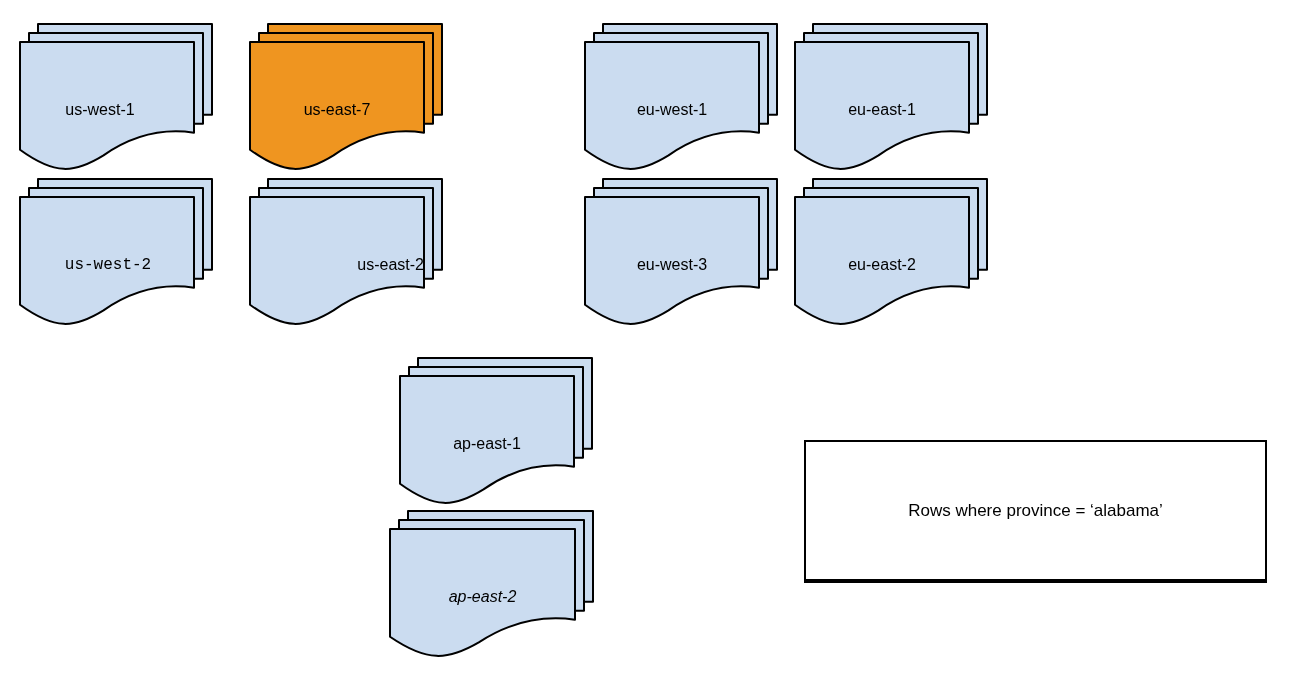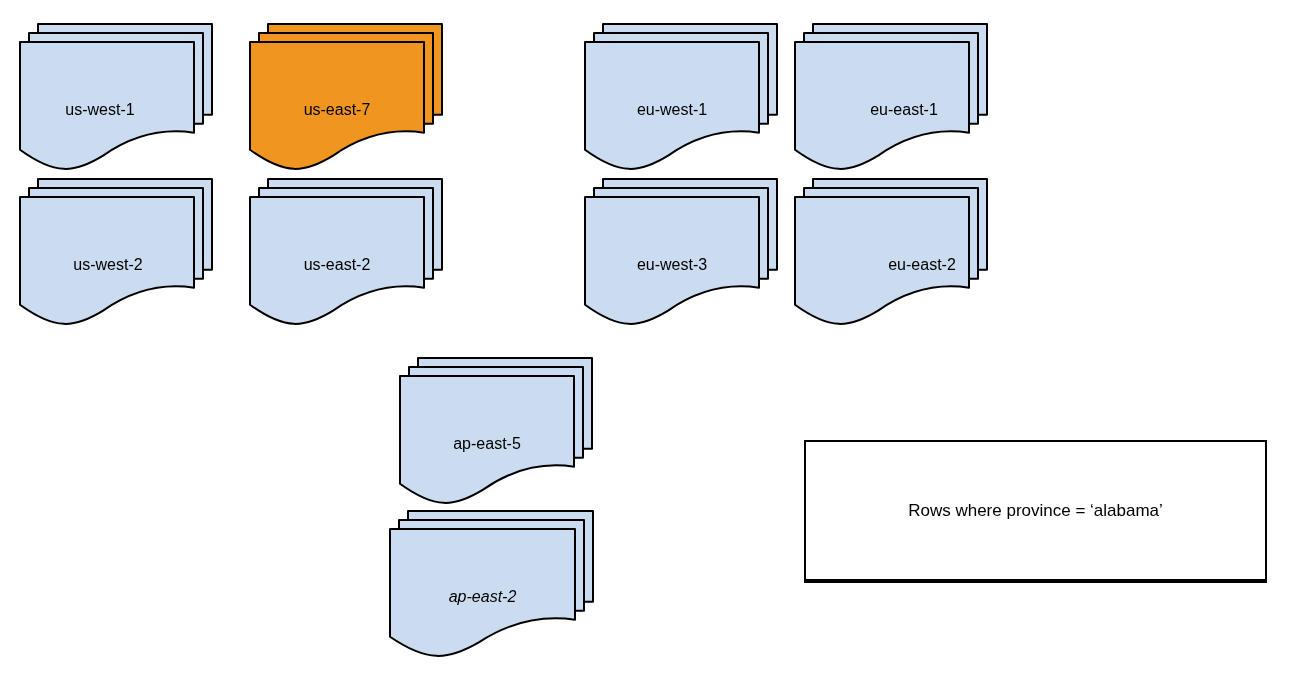--- a/index.html
+++ b/index.html
@@ -108,26 +108,26 @@
       <path d="M 408 511 L 593 511 L 593 601.72 L 408 601.72 Z" fill="#CBDCF0" stroke="#000000" stroke-width="2" stroke-linejoin="round"></path>
       <path d="M 399 520 L 584 520 L 584 610.72 L 399 610.72 Z" fill="#CBDCF0" stroke="#000000" stroke-width="2" stroke-linejoin="round"></path>
       <path d="M 390 529 L 575 529 L 575 619.72 C 534.3 614.0500000000001 502.85 626.65 478.8 642.4 C 447.35 660.67 427 661.93 390 636.73 Z" fill="#CBDCF0" stroke="#000000" stroke-width="2" stroke-linejoin="round"></path>
     </g>
   </svg>
 
 <div id="labels">
     <div class="stack-label" style="left: 13px; top: 101.22px; width: 174px;">us-west-1</div>
     <div class="stack-label" style="left: 250px; top: 101.22px; width: 174px;">us-east-7</div>
     <div class="stack-label" style="left: 585px; top: 101.22px; width: 174px;">eu-west-1</div>
-    <div class="stack-label" style="left: 795px; top: 101.22px; width: 174px; margin-left: 22px;">eu-east-1</div>
-    <div class="stack-label" style="left: 20px; top: 256.22px; width: 176px;">us-west-2</div>
-    <div class="stack-label" style="left: 250px; top: 256.22px; width: 174px;">us-east-2</div>
+    <div class="stack-label" style="left: 795px; top: 101.22px; width: 174px;">eu-east-1</div>
+    <div class="stack-label" style="left: 20px; top: 256.22px; width: 176px; font-family: Liberation Mono, monospace;">us-west-2</div>
+    <div class="stack-label" style="left: 250px; top: 256.22px; width: 174px; text-align: right;">us-east-2</div>
     <div class="stack-label" style="left: 585px; top: 256.22px; width: 174px;">eu-west-3</div>
-    <div class="stack-label" style="left: 795px; top: 256.22px; width: 174px; padding-left: 40px;">eu-east-2</div>
-    <div class="stack-label" style="left: 400px; top: 435.22px; width: 174px;">ap-east-5</div>
+    <div class="stack-label" style="left: 795px; top: 256.22px; width: 174px;">eu-east-2</div>
+    <div class="stack-label" style="left: 400px; top: 435.22px; width: 174px;">ap-east-1</div>
     <div class="stack-label" style="left: 390px; top: 588.22px; width: 185px; font-style: italic;">ap-east-2</div>
   </div>
 
 <div class="legend">
   <div class="legend-row top">
     <span>Rows where province = ‘alabama’</span>
   </div>
 </div>
 
 </body></html>

